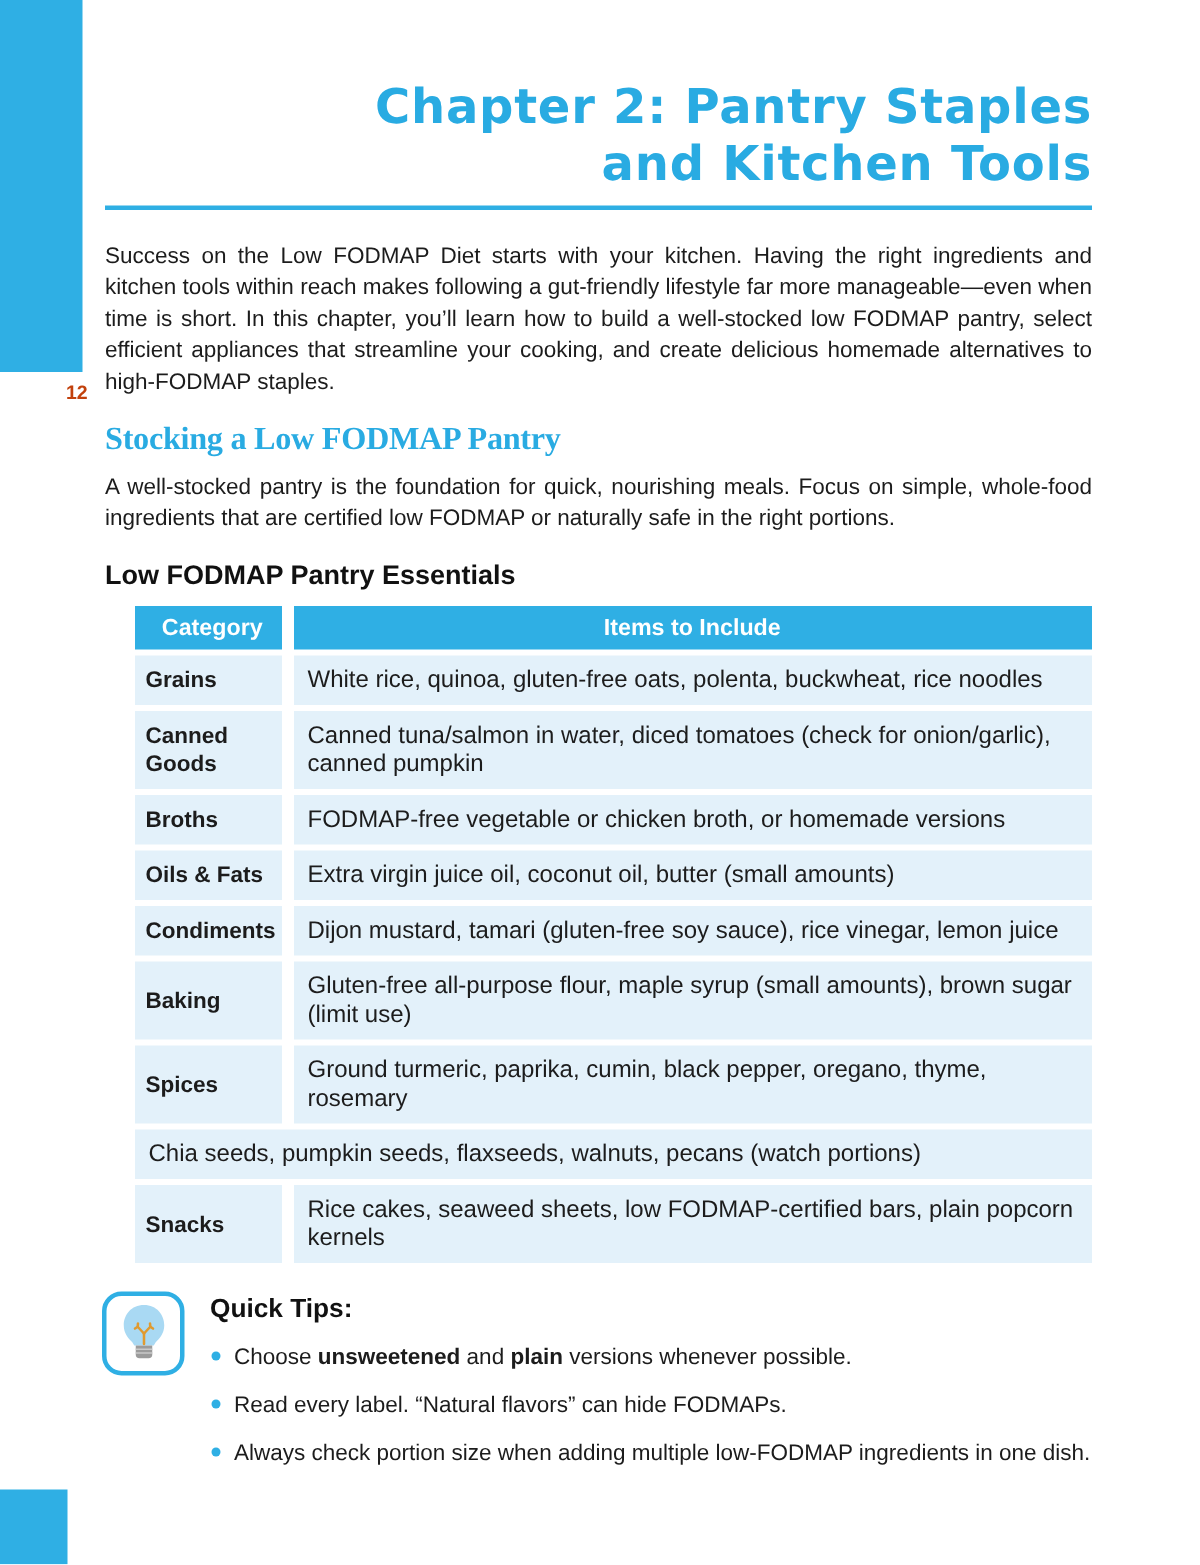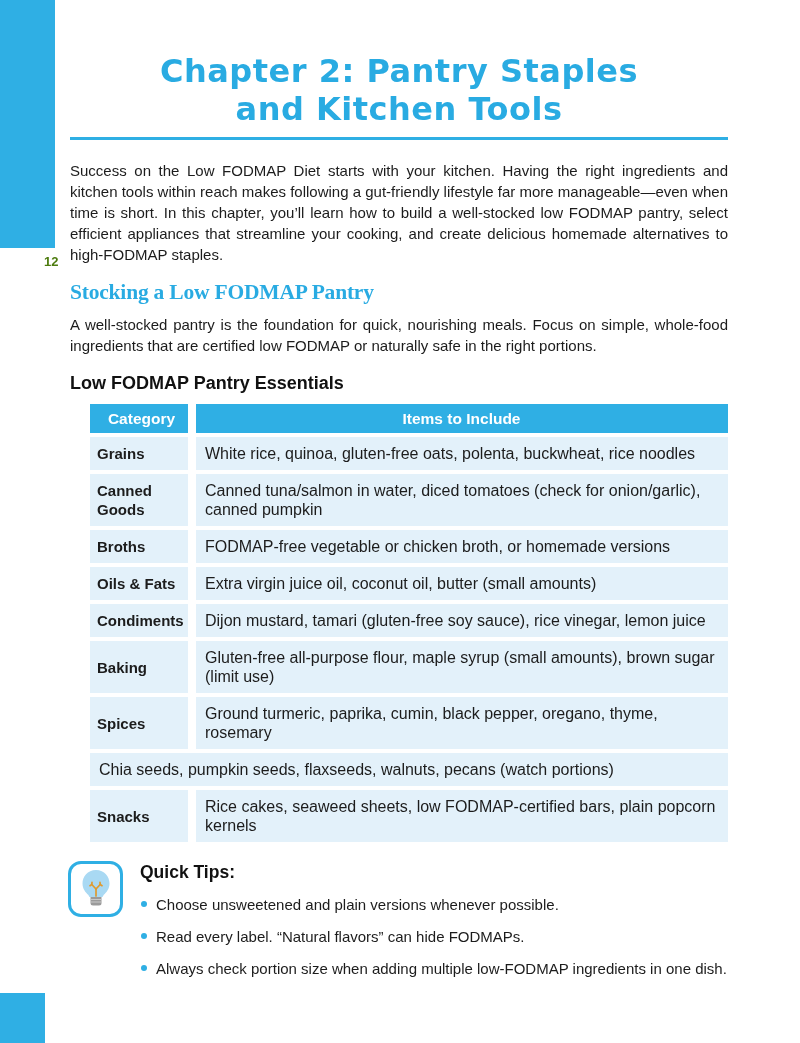--- a/index.html
+++ b/index.html
@@ -23,30 +23,30 @@
     position: absolute;
     left: 0; bottom: 0;
     width: 45px; height: 50px;
     background: #2fafe4;
   }
   .page-number {
     position: absolute;
     left: 44px; top: 254px;
     font-size: 13px;
     font-weight: bold;
-    color: #4d7c0f;
+    color: #c2410c;
   }
   .content {
     position: absolute;
     left: 70px; top: 0;
     width: 658px;
   }
   .chapter-title {
     margin-top: 52px;
-    text-align: center;
+    text-align: right;
     font-family: "DejaVu Sans", "Liberation Sans", sans-serif;
     font-weight: 800;
     font-size: 32px;
     line-height: 38px;
     color: #29abe2;
     letter-spacing: 0.5px;
   }
   .title-underline {
     margin-top: 9px;
     height: 3px;
@@ -145,21 +145,21 @@
     line-height: 21px;
     text-align: justify;
   }
   .tips-list li .dot {
     position: absolute;
     left: 1px; top: 7px;
     width: 6px; height: 6px;
     border-radius: 50%;
     background: #2fafe4;
   }
-  .seg-bold { font-weight: normal; }
+  .seg-bold { font-weight: bold; }
 </style>
 </head>
 <body>
 
 <div class="page">
 
   <div class="accent-bar-top"></div>
   <div class="accent-bar-bottom"></div>
 
   <div class="page-number">12</div>

